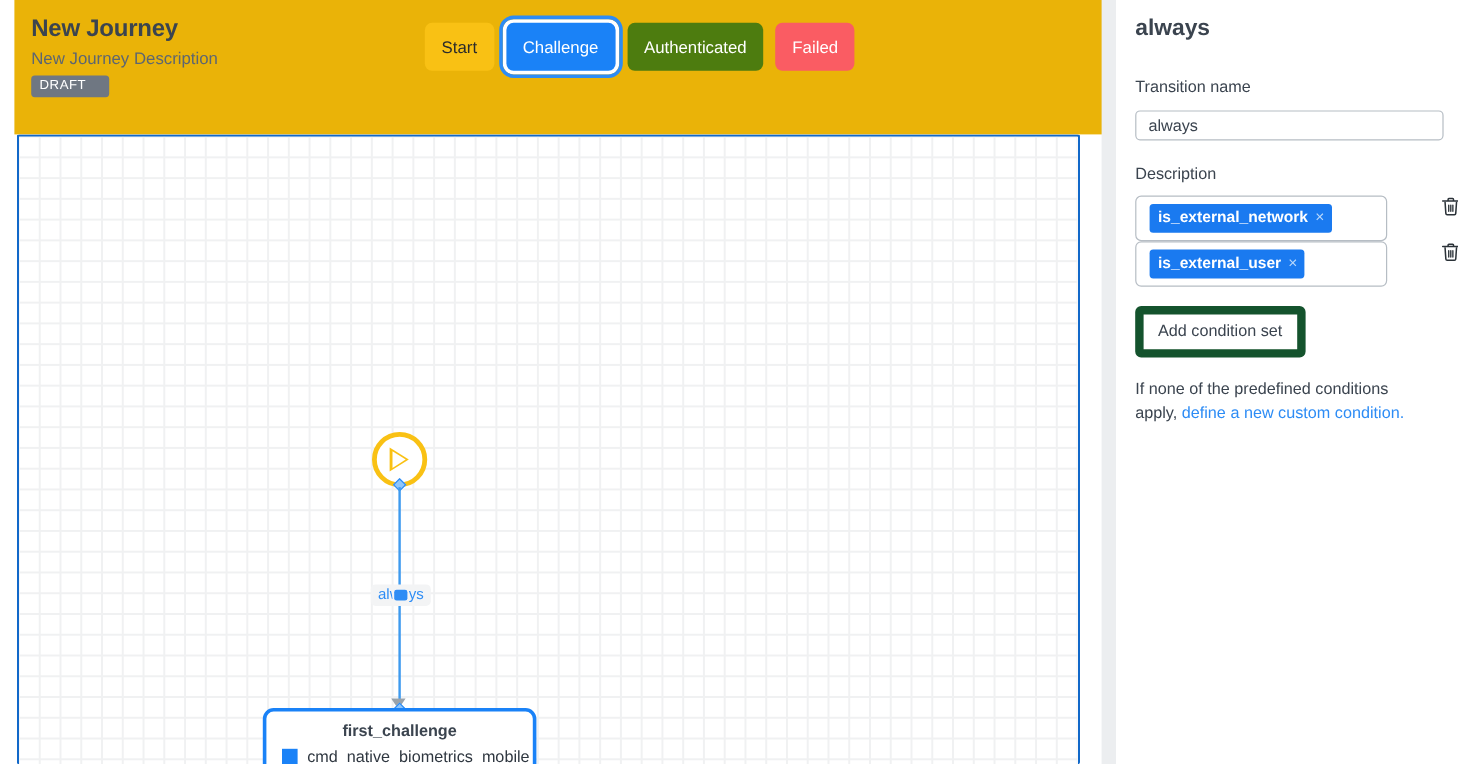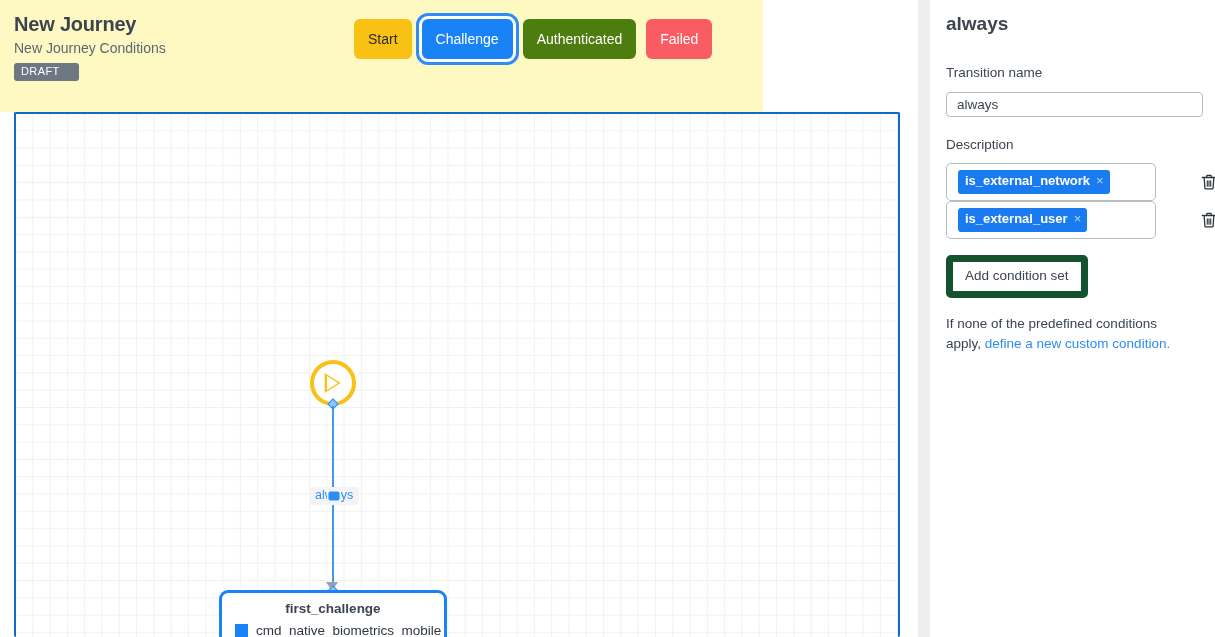--- a/index.html
+++ b/index.html
@@ -6,21 +6,21 @@
   html, body {
     margin: 0; padding: 0;
     width: 1215px; height: 637px;
     background: #ffffff;
     font-family: "Liberation Sans", sans-serif;
     overflow: hidden;
   }
   #root { position: relative; width: 1215px; height: 637px; background:#fff; }
 
   
-  .header { position:absolute; left:0; top:0; width:763px; height:112px; background:#fef9c3; }
+  .header { position:absolute; left:12px; top:0; width:918px; height:112px; background:#eab308; }
   .title {
     position:absolute; left:14px; top:13px;
     font-size:20px; font-weight:bold; color:#3b444f; letter-spacing:-0.2px;
   }
   .subtitle {
     position:absolute; left:14px; top:40px;
     font-size:14px; color:#5d6671;
   }
   .draft-badge {
     position:absolute; left:14px; top:63px;
@@ -126,21 +126,21 @@
 
   
   .panel { position:absolute; left:930px; top:0; width:285px; height:637px; background:#ffffff; }
   .panel-title { position:absolute; left:16px; top:13px; font-size:19px; font-weight:bold; color:#3b444f; }
   .field-label { font-size:13.5px; color:#3b444f; }
   .text-input {
     width:257px; height:25px; border:1px solid #b6bdc4; border-radius:4px;
     font-size:13.5px; color:#3b444f; padding:0 10px;
     font-family:"Liberation Sans", sans-serif; background:#fff; outline:none;
   }
-  .cond-row { position:relative; display:flex; align-items:center; }
+  .cond-row { position:relative; display:flex; align-items:flex-start; }
   .cond-box {
     width:210px; min-height:38px; border:1px solid #b6bdc4; border-radius:5px;
     display:flex; align-items:center; padding-left:11px; background:#fff;
   }
   .chip {
     background:#1a7af0; border-radius:3px; color:#ffffff;
     font-size:13px; font-weight:bold; padding:4px 6px 5px 7px;
     display:inline-flex; align-items:center; gap:6px; line-height:1.15;
   }
   .chip .x { color:#b9d8fb; font-weight:normal; font-size:13px; cursor:pointer; }
@@ -154,21 +154,21 @@
   .hint { width:245px; font-size:13.5px; color:#3b444f; line-height:1.52; }
   .hint a { color:#2d8cf5; text-decoration:none; }
 </style>
 </head>
 <body>
 
 <div id="root">
 
   <div class="header">
     <div class="title">New Journey</div>
-    <div class="subtitle">New Journey Conditions</div>
+    <div class="subtitle">New Journey Description</div>
     <div class="draft-badge">DRAFT</div>
   </div>
 
   <div class="state-buttons" id="state-buttons">
       <button class="state-btn" style="background: rgb(249, 193, 20); color: rgb(43, 43, 43);">Start</button>
       <button class="state-btn sel" style="background: rgb(26, 130, 247); color: rgb(255, 255, 255);">Challenge</button>
       <button class="state-btn" style="background: #4d7c0f; color: rgb(255, 255, 255);">Authenticated</button>
       <button class="state-btn" style="background: rgb(250, 92, 99); color: rgb(255, 255, 255);">Failed</button>
     </div>
 

